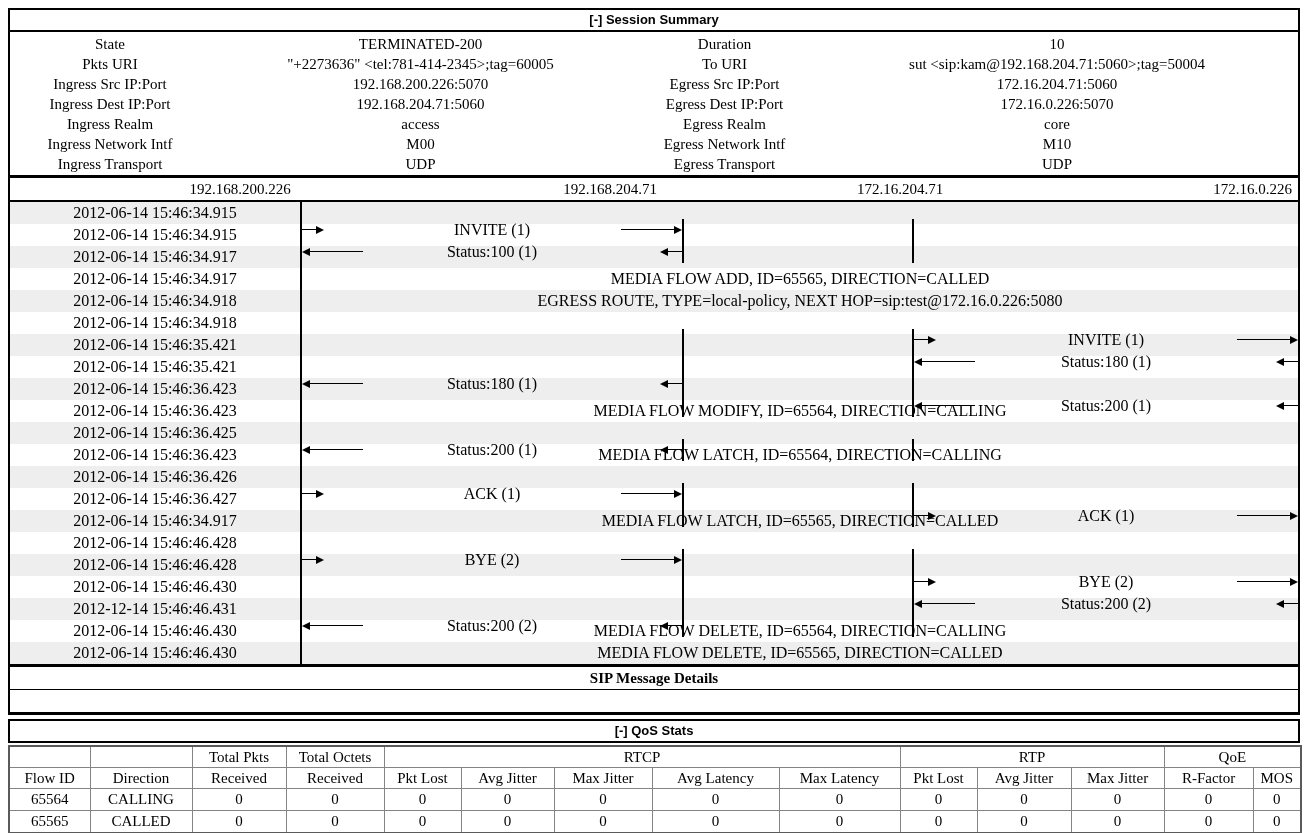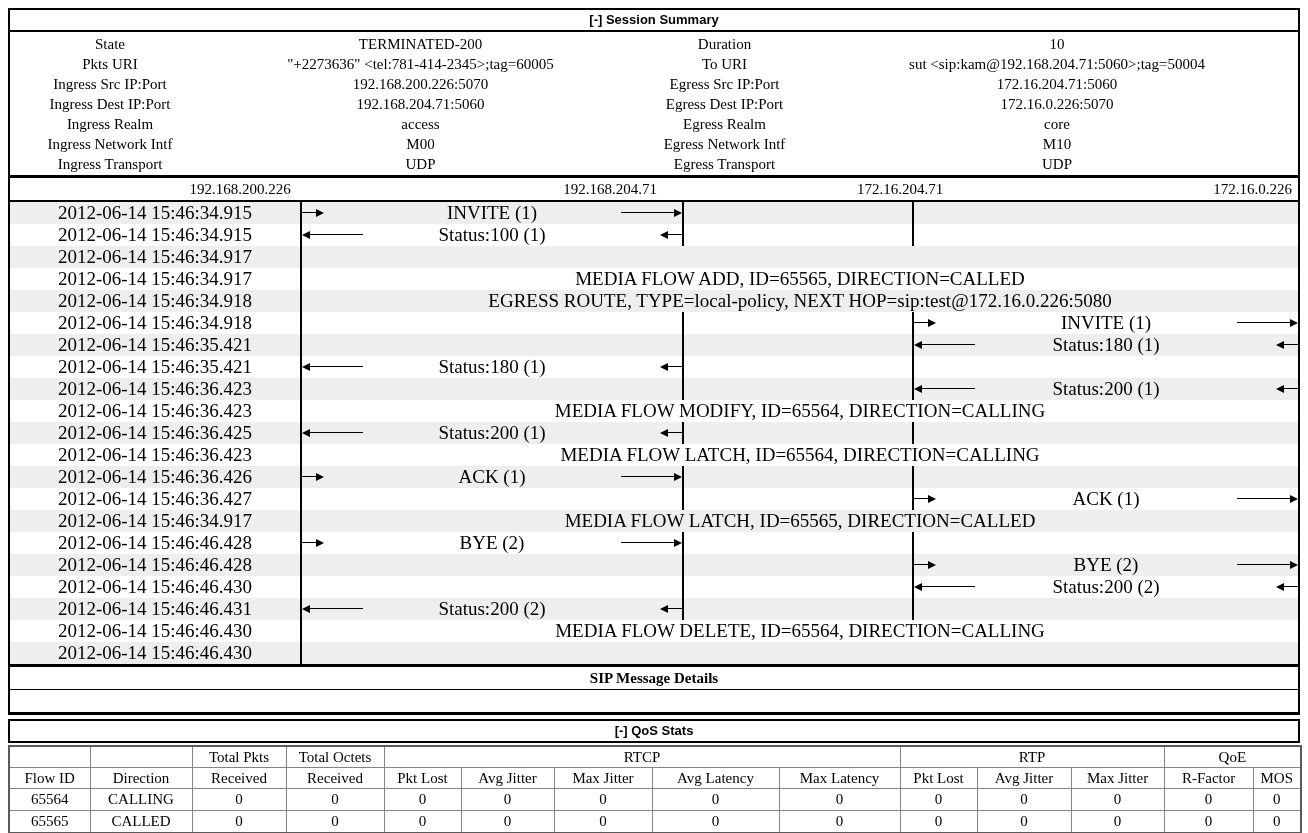--- a/index.html
+++ b/index.html
@@ -20,25 +20,25 @@
   .summary table{width:100%;border-collapse:collapse;table-layout:fixed;text-align:center;}
   .summary td{font-size:15px;height:20px;padding:0;vertical-align:middle;white-space:nowrap;overflow:hidden;}
   .summary td.lab{padding-left:2px;}
 
   
   .ladder-header{position:relative;height:22px;border-bottom:2px solid var(--line,#000);font-size:15px;}
   .ep{position:absolute;top:0;line-height:22px;white-space:nowrap;transform:translateX(-50%);}
   .ep.flush{transform:none;}
 
   
-  .lrow{display:flex;height:22px;font-size:19px;}
+  .lrow{display:flex;height:22px;font-size:16px;}
   .lrow.stripe{background:var(--stripe,#eee);}
   .lc{box-sizing:border-box;height:22px;line-height:21px;}
   .lc-time{width:292px;border-right:2px solid var(--line,#000);text-align:center;}
-  .lc-seg{position:relative;text-align:center;}
+  .lc-seg{position:relative;text-align:center;margin-top:17px;}
   .lc-seg.vb{border-right:2px solid var(--line,#000);}
   .lc-full{width:996px;text-align:center;}
   .msg{cursor:pointer;}
 
   
   .frag{position:absolute;top:10px;height:1px;background:var(--line,#000);}
   .ah{position:absolute;top:7px;width:0;height:0;border-top:4px solid transparent;border-bottom:4px solid transparent;}
   .ah.r{border-left:8px solid var(--line,#000);}
   .ah.l{border-right:8px solid var(--line,#000);}
 
@@ -291,37 +291,38 @@
           <div class="lc lc-seg vb" style="width: 230px;"></div>
           <div class="lc lc-seg" style="width: 384px;"><span class="msg">Status:200 (2)</span><div>
               <div class="ah l" style="left: 0px;"></div>
               <div class="frag" style="left: 7px; width: 54px;"></div>
             </div><div>
               <div class="ah l" style="right: 14px;"></div>
               <div class="frag" style="right: 0px; width: 15px;"></div>
             </div></div>
         </div>
         <div class="lrow stripe">
-          <div class="lc lc-time">2012-06-14 15:46:46.431</div>
+          <div class="lc lc-time">2012-12-14 15:46:46.431</div>
           <div class="lc lc-seg vb" style="width: 382px;"><span class="msg">Status:200 (2)</span><div>
               <div class="ah l" style="left: 0px;"></div>
               <div class="frag" style="left: 7px; width: 54px;"></div>
             </div><div>
               <div class="ah l" style="right: 14px;"></div>
               <div class="frag" style="right: 0px; width: 15px;"></div>
             </div></div>
           <div class="lc lc-seg vb" style="width: 230px;"></div>
           <div class="lc lc-seg" style="width: 384px;"></div>
         </div>
         <div class="lrow">
           <div class="lc lc-time">2012-06-14 15:46:46.430</div>
           <div class="lc lc-full">MEDIA FLOW DELETE, ID=65564, DIRECTION=CALLING</div>
         </div>
         <div class="lrow stripe">
           <div class="lc lc-time">2012-06-14 15:46:46.430</div>
+          <div class="lc lc-full">MEDIA FLOW DELETE, ID=65565, DIRECTION=CALLED</div>
         </div>
       </div>
 
     <div class="sip-details">SIP Message Details</div>
     <div class="sip-empty"></div>
   </div>
 
   <div class="titlebar qos-titlebar">
     <span class="tgl">[-]</span>
     <span>QoS Stats</span>

